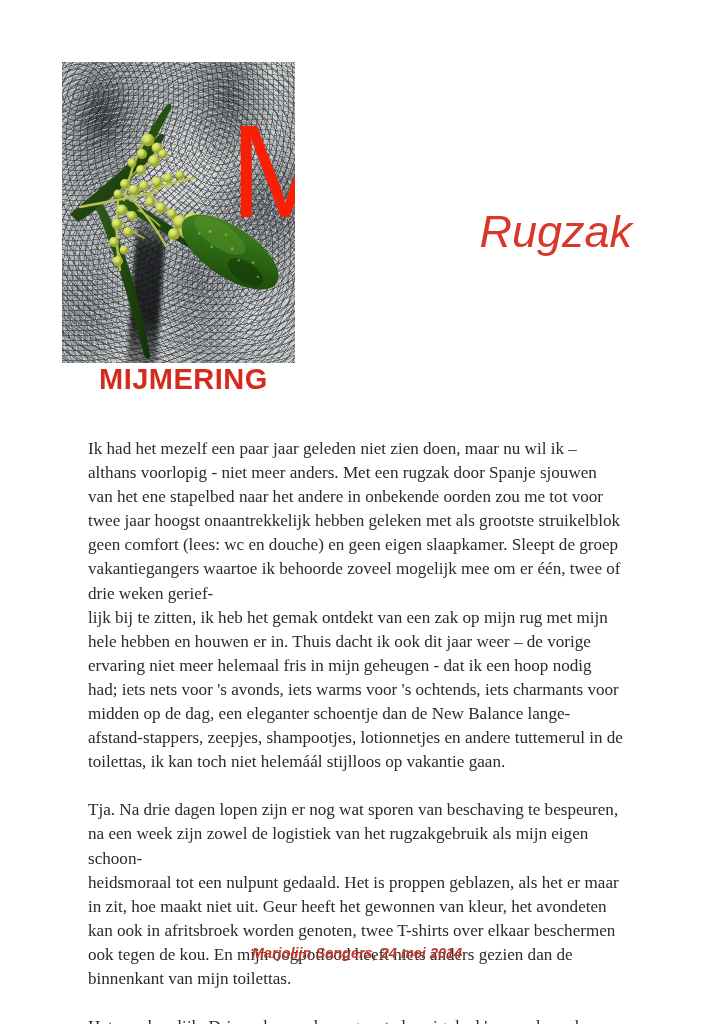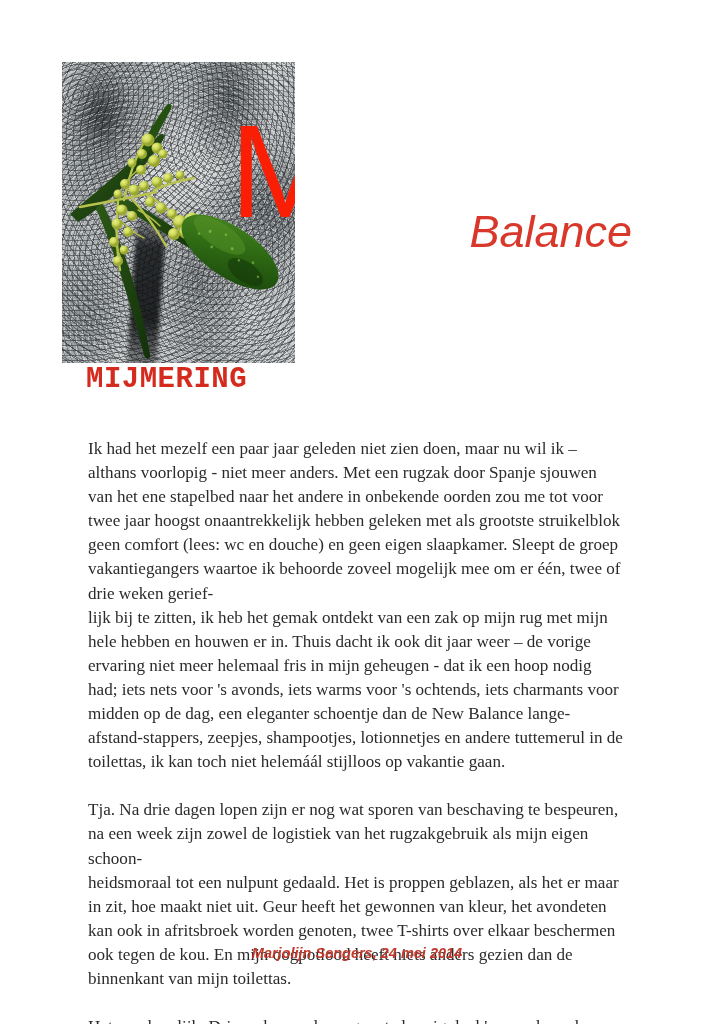--- a/index.html
+++ b/index.html
@@ -91,23 +91,23 @@
     font-size: 132px;
     line-height: 1;
     color: #fa1e05;
     font-weight: 400;
     letter-spacing: -2px;
   }
 
   
   .mijmering {
     position: absolute;
-    left: 86px;
+    left: 99px;
     top: 363px;
-    font-family: Liberation Mono, monospace;
+    font-family: Liberation Sans, sans-serif;
     font-weight: bold;
     font-size: 29px;
     letter-spacing: .5px;
     color: #d52b1e;
   }
 
   
   .rugzak {
     position: absolute;
     right: 90px;
@@ -251,21 +251,21 @@
             <circle cx="132" cy="192" r="1.3"></circle>
         </g>
       </g>
     </svg>
 
     <div class="title-M">M</div>
   </div>
 
   <div class="mijmering">MIJMERING</div>
 
-  <div class="rugzak">Balance</div>
+  <div class="rugzak">Rugzak</div>
 
   <div class="body-copy">
     <p>Ik had het mezelf een paar jaar geleden niet zien doen, maar nu wil ik – althans voorlopig - niet meer anders. Met een rugzak door Spanje sjouwen van het ene stapelbed naar het andere in onbekende oorden zou me tot voor twee jaar hoogst onaantrekkelijk hebben geleken met als grootste struikelblok geen comfort (lees: wc en douche) en geen eigen slaapkamer. Sleept de groep vakantiegangers waartoe ik behoorde zoveel mogelijk mee om er één, twee of drie weken gerief-
 lijk bij te zitten, ik heb het gemak ontdekt van een zak op mijn rug met mijn hele hebben en houwen er in. Thuis dacht ik ook dit jaar weer – de vorige ervaring niet meer helemaal fris in mijn geheugen - dat ik een hoop nodig had; iets nets voor 's avonds, iets warms voor 's ochtends, iets charmants voor midden op de dag, een eleganter schoentje dan de New Balance lange-afstand-stappers, zeepjes, shampootjes, lotionnetjes en andere tuttemerul in de toilettas, ik kan toch niet helemáál stijlloos op vakantie gaan.</p>
     <p>Tja. Na drie dagen lopen zijn er nog wat sporen van beschaving te bespeuren, na een week zijn zowel de logistiek van het rugzakgebruik als mijn eigen schoon-
 heidsmoraal tot een nulpunt gedaald. Het is proppen geblazen, als het er maar in zit, hoe maakt niet uit. Geur heeft het gewonnen van kleur, het avondeten kan ook in afritsbroek worden genoten, twee T-shirts over elkaar beschermen ook tegen de kou. En mijn oogpotlood heeft niets anders gezien dan de binnenkant van mijn toilettas.</p>
     <p>Het was heerlijk. Drie weken onderweg met als enig doel 's avonds aankomen en 's morgens weer vertrekken. Stap voor stap zijn wie je bent, niets te hoeven ver-
 bloemen of verfraaien. Een mens heeft niet veel nodig. Nou ja, dat hotelletje dan, dat met die wasmachine, dat was voor één nacht toch wel fijn ...</p>
   </div>
 

